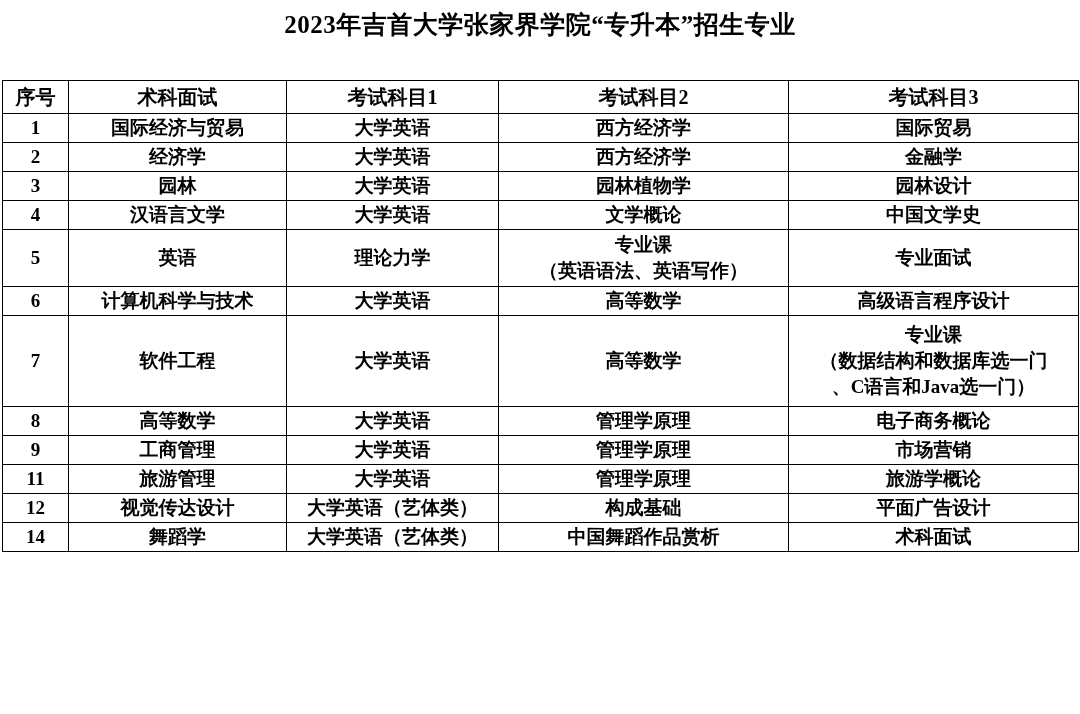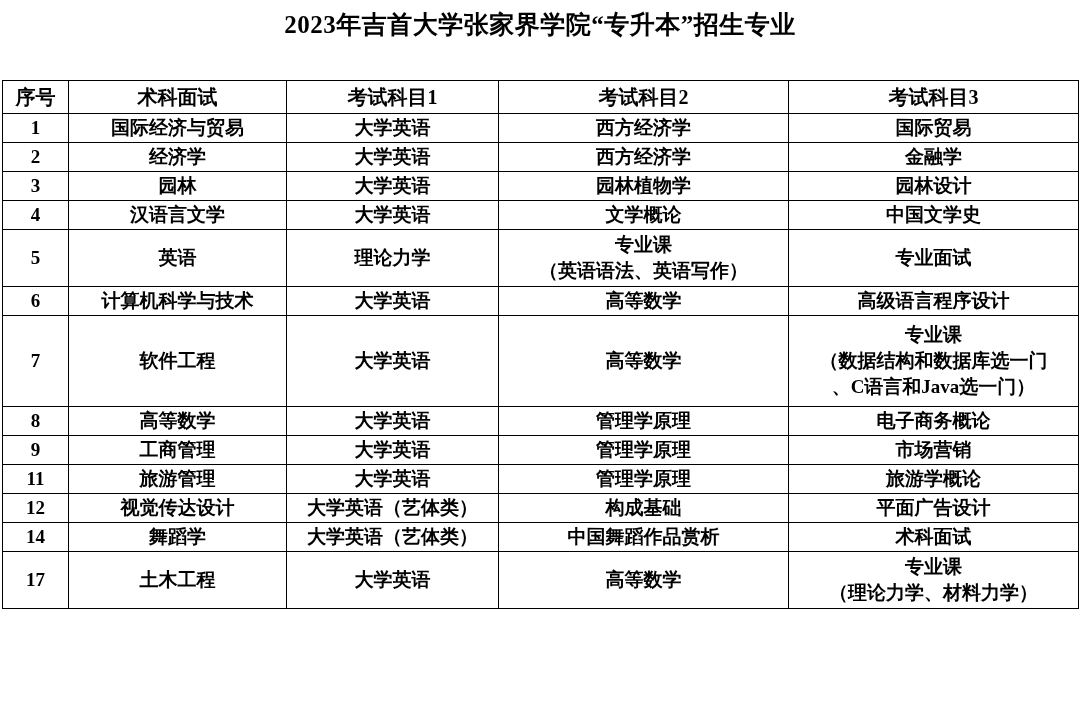--- a/index.html
+++ b/index.html
@@ -174,25 +174,15 @@
           <td>构成基础</td>
           <td>平面广告设计</td>
         </tr>
         <tr class="r-normal">
           <td>14</td>
           <td>舞蹈学</td>
           <td>大学英语（艺体类）</td>
           <td>中国舞蹈作品赏析</td>
           <td>术科面试</td>
         </tr>
-        <tr class="r-two">
-          <td>17</td>
-          <td>土木工程</td>
-          <td>大学英语</td>
-          <td>高等数学</td>
-          <td class="cell-multi">
-            <span class="cell-line">专业课</span>
-            <span class="cell-line">（理论力学、材料力学）</span>
-          </td>
-        </tr>
       </tbody>
   </table>
 </div>
 
 </body></html>

